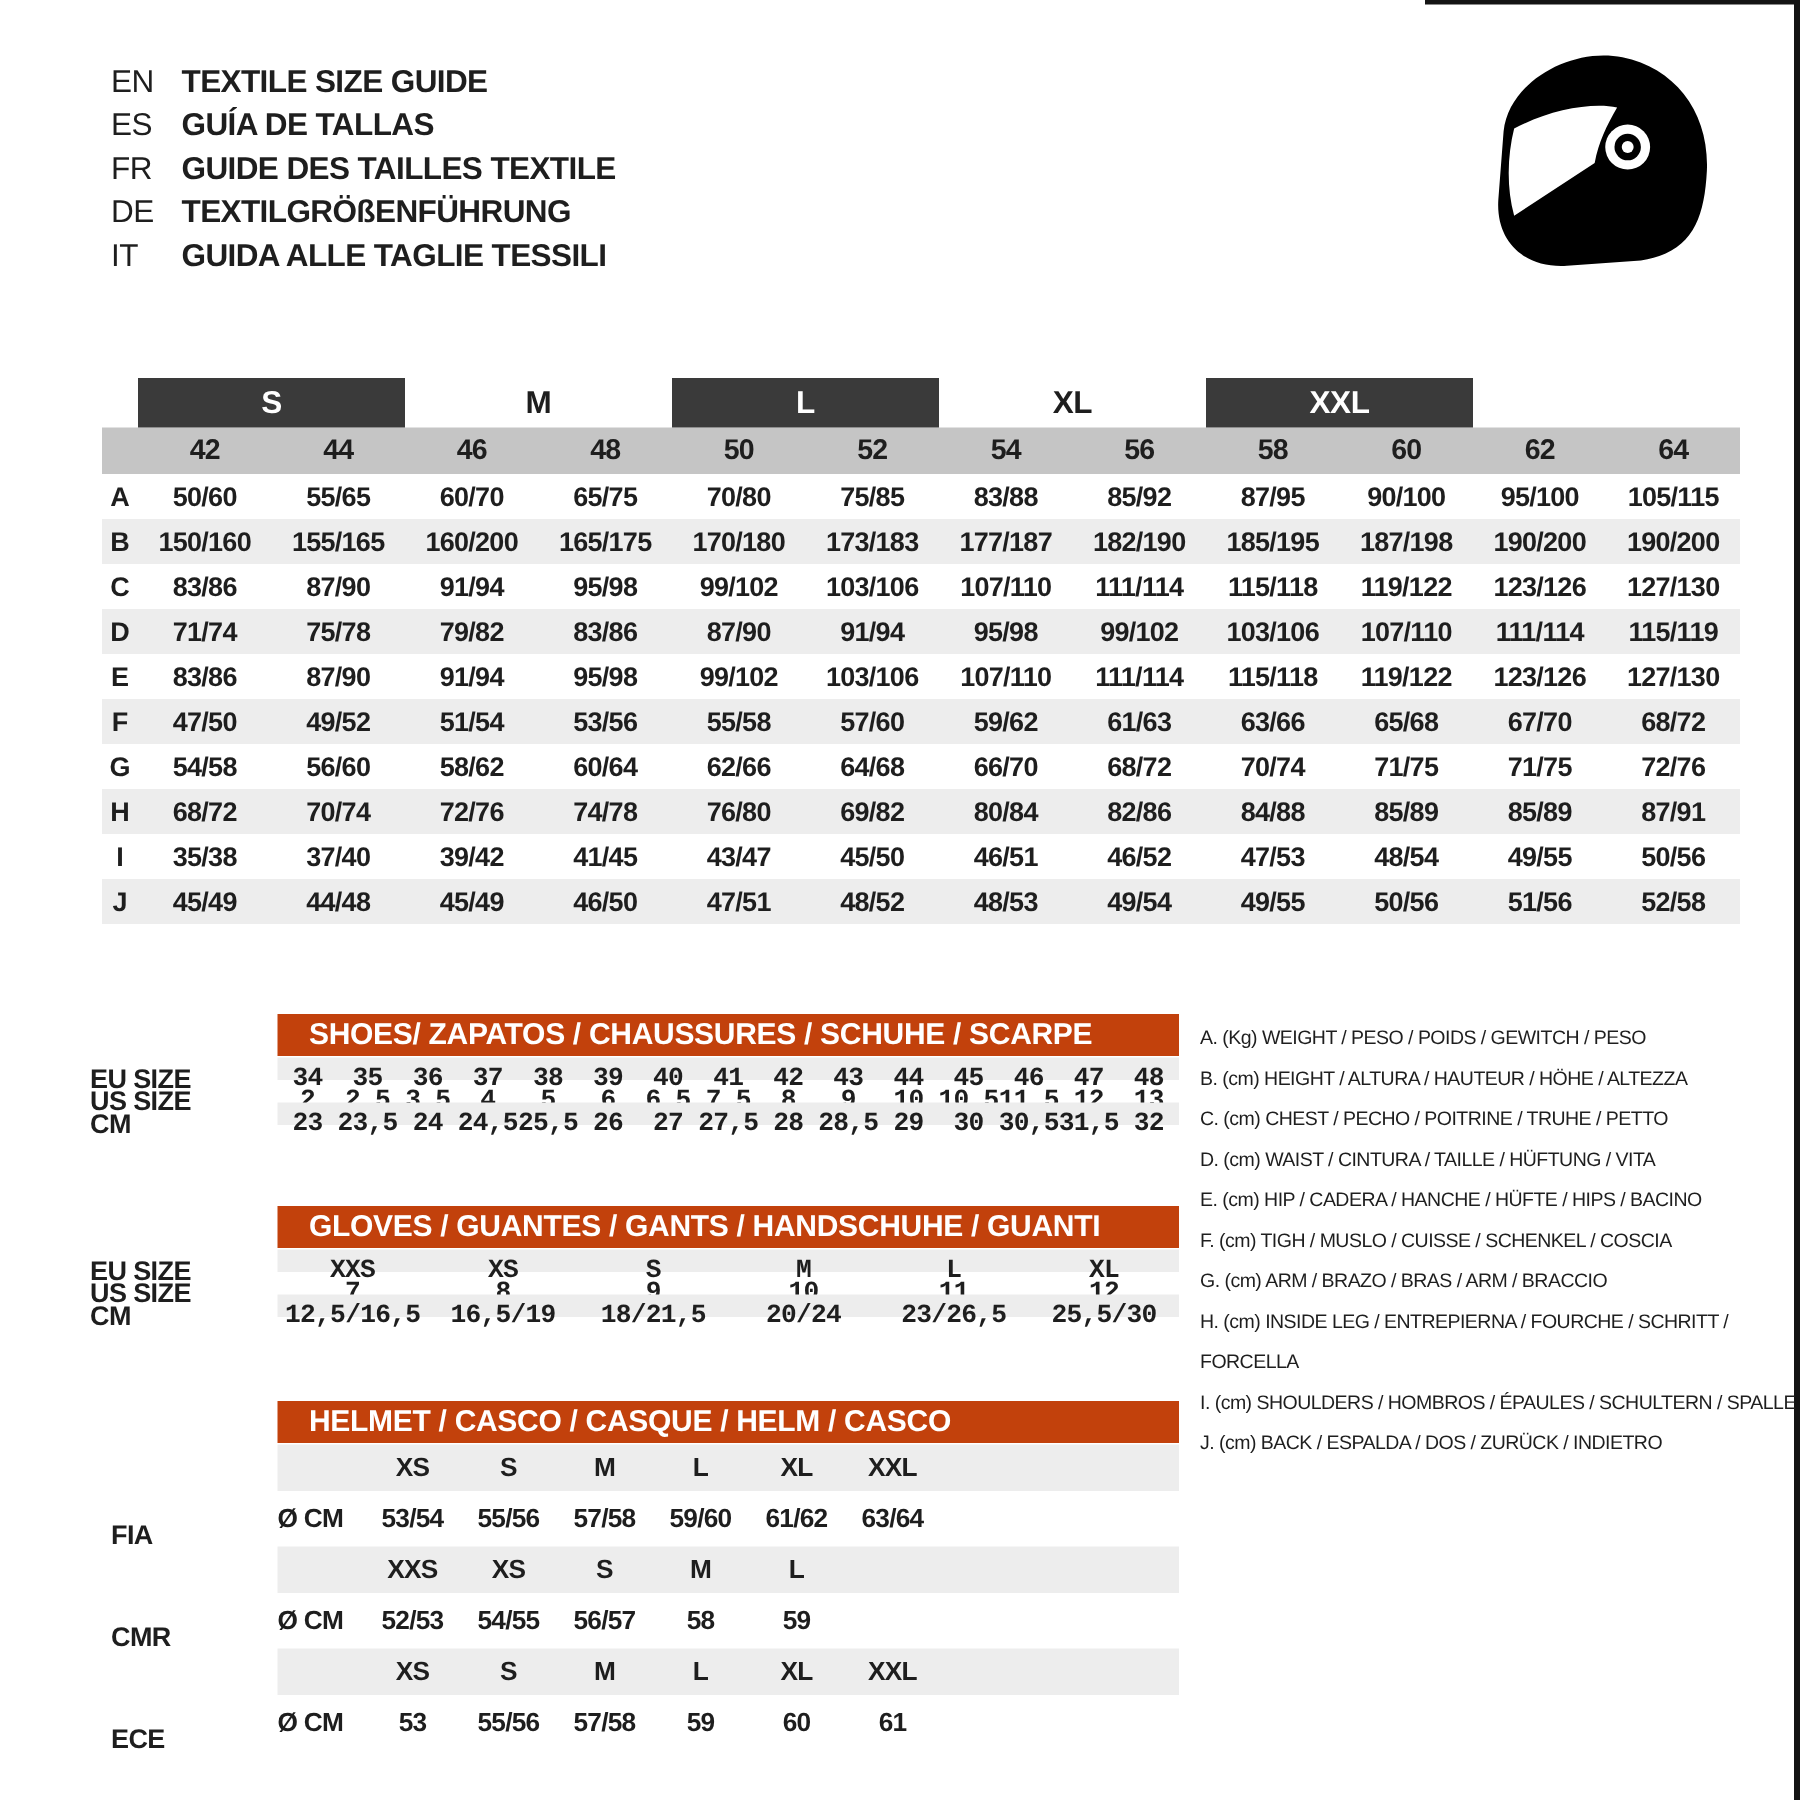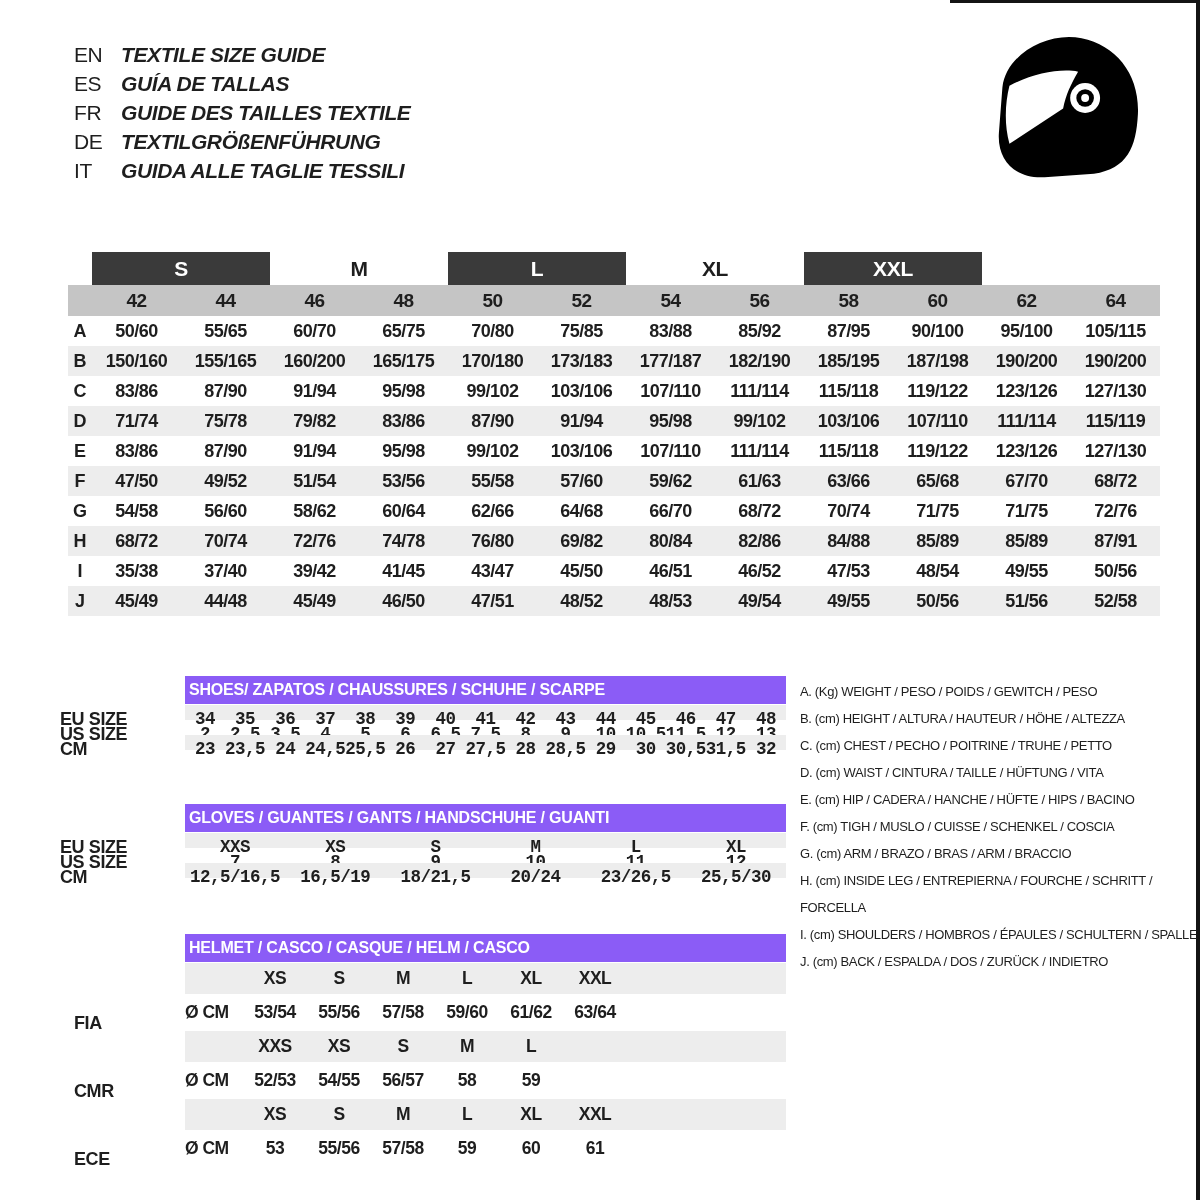--- a/index.html
+++ b/index.html
@@ -8,21 +8,21 @@
     font-family:"Liberation Sans", sans-serif;color:#1e1e1e;overflow:hidden;
   }
   
   #frame-right{position:absolute;left:1196px;top:0;width:4px;height:1200px;background:#141414;}
   #frame-top{position:absolute;left:950px;top:0;width:250px;height:3px;background:#141414;}
 
   
   #lang-header{position:absolute;left:74px;top:40px;}
   .lang-row{display:flex;height:29px;align-items:center;}
   .lang-code{width:47px;font-weight:400;font-size:21px;letter-spacing:-0.4px;}
-  .lang-title{font-weight:700;font-size:21px;letter-spacing:-0.4px;font-style:italic;}
+  .lang-title{font-weight:700;font-size:21px;letter-spacing:-0.4px;}
 
   
   #helmet-icon{position:absolute;left:976px;top:28px;width:176px;height:170px;}
 
   
   #main-table{position:absolute;left:68px;top:252px;width:1092px;}
   .grid13{display:grid;grid-template-columns:24px repeat(12,1fr);}
   #mt-sizes{height:33px;}
   .size-cell{display:flex;align-items:center;justify-content:center;font-weight:700;font-size:21px;letter-spacing:-0.3px;}
   .size-box{background:#3a3a3a;color:#ffffff;}
@@ -34,21 +34,21 @@
   .cell{text-align:center;line-height:30px;font-weight:700;font-size:18px;letter-spacing:-0.5px;white-space:nowrap;}
   .mt-label{text-align:center;line-height:30px;font-weight:700;font-size:18px;}
 
   
   .subtable{position:absolute;left:60px;width:726px;}
   #shoes-table{top:676px;}
   #gloves-table{top:804px;}
   #helmet-table{top:934px;}
   .sub-head{display:flex;height:28px;margin-bottom:1px;}
   .sub-lbl{width:125px;flex:none;font-weight:700;font-size:18px;letter-spacing:-0.4px;white-space:nowrap;}
-  .sub-bar{flex:1;background:#8b5cf6;color:#ffffff;font-weight:700;font-size:16px;line-height:28px;padding-left:4px;letter-spacing:-0.2px;white-space:nowrap;}
+  .sub-bar{flex:1;background:#c2410c;color:#ffffff;font-weight:700;font-size:20px;line-height:28px;padding-left:21px;letter-spacing:-0.2px;white-space:nowrap;}
   .sub-row{display:flex;height:15px;}
   .sub-row .sub-lbl{line-height:29px;}
   .sub-vals{flex:1;display:flex;font-family:Liberation Mono, monospace;}
   .sub-vals.striped{background:#ededed;}
   .sub-cell{flex:1;text-align:center;line-height:29px;font-weight:700;font-size:17.5px;letter-spacing:-0.5px;white-space:nowrap;}
   
   .hm-row{display:flex;}
   .hm-row .sub-lbl{padding-left:14px;width:111px;margin-top:11px;}
   .hm-vals{flex:1;display:flex;}
   .hm-vals.striped{background:#ededed;}

